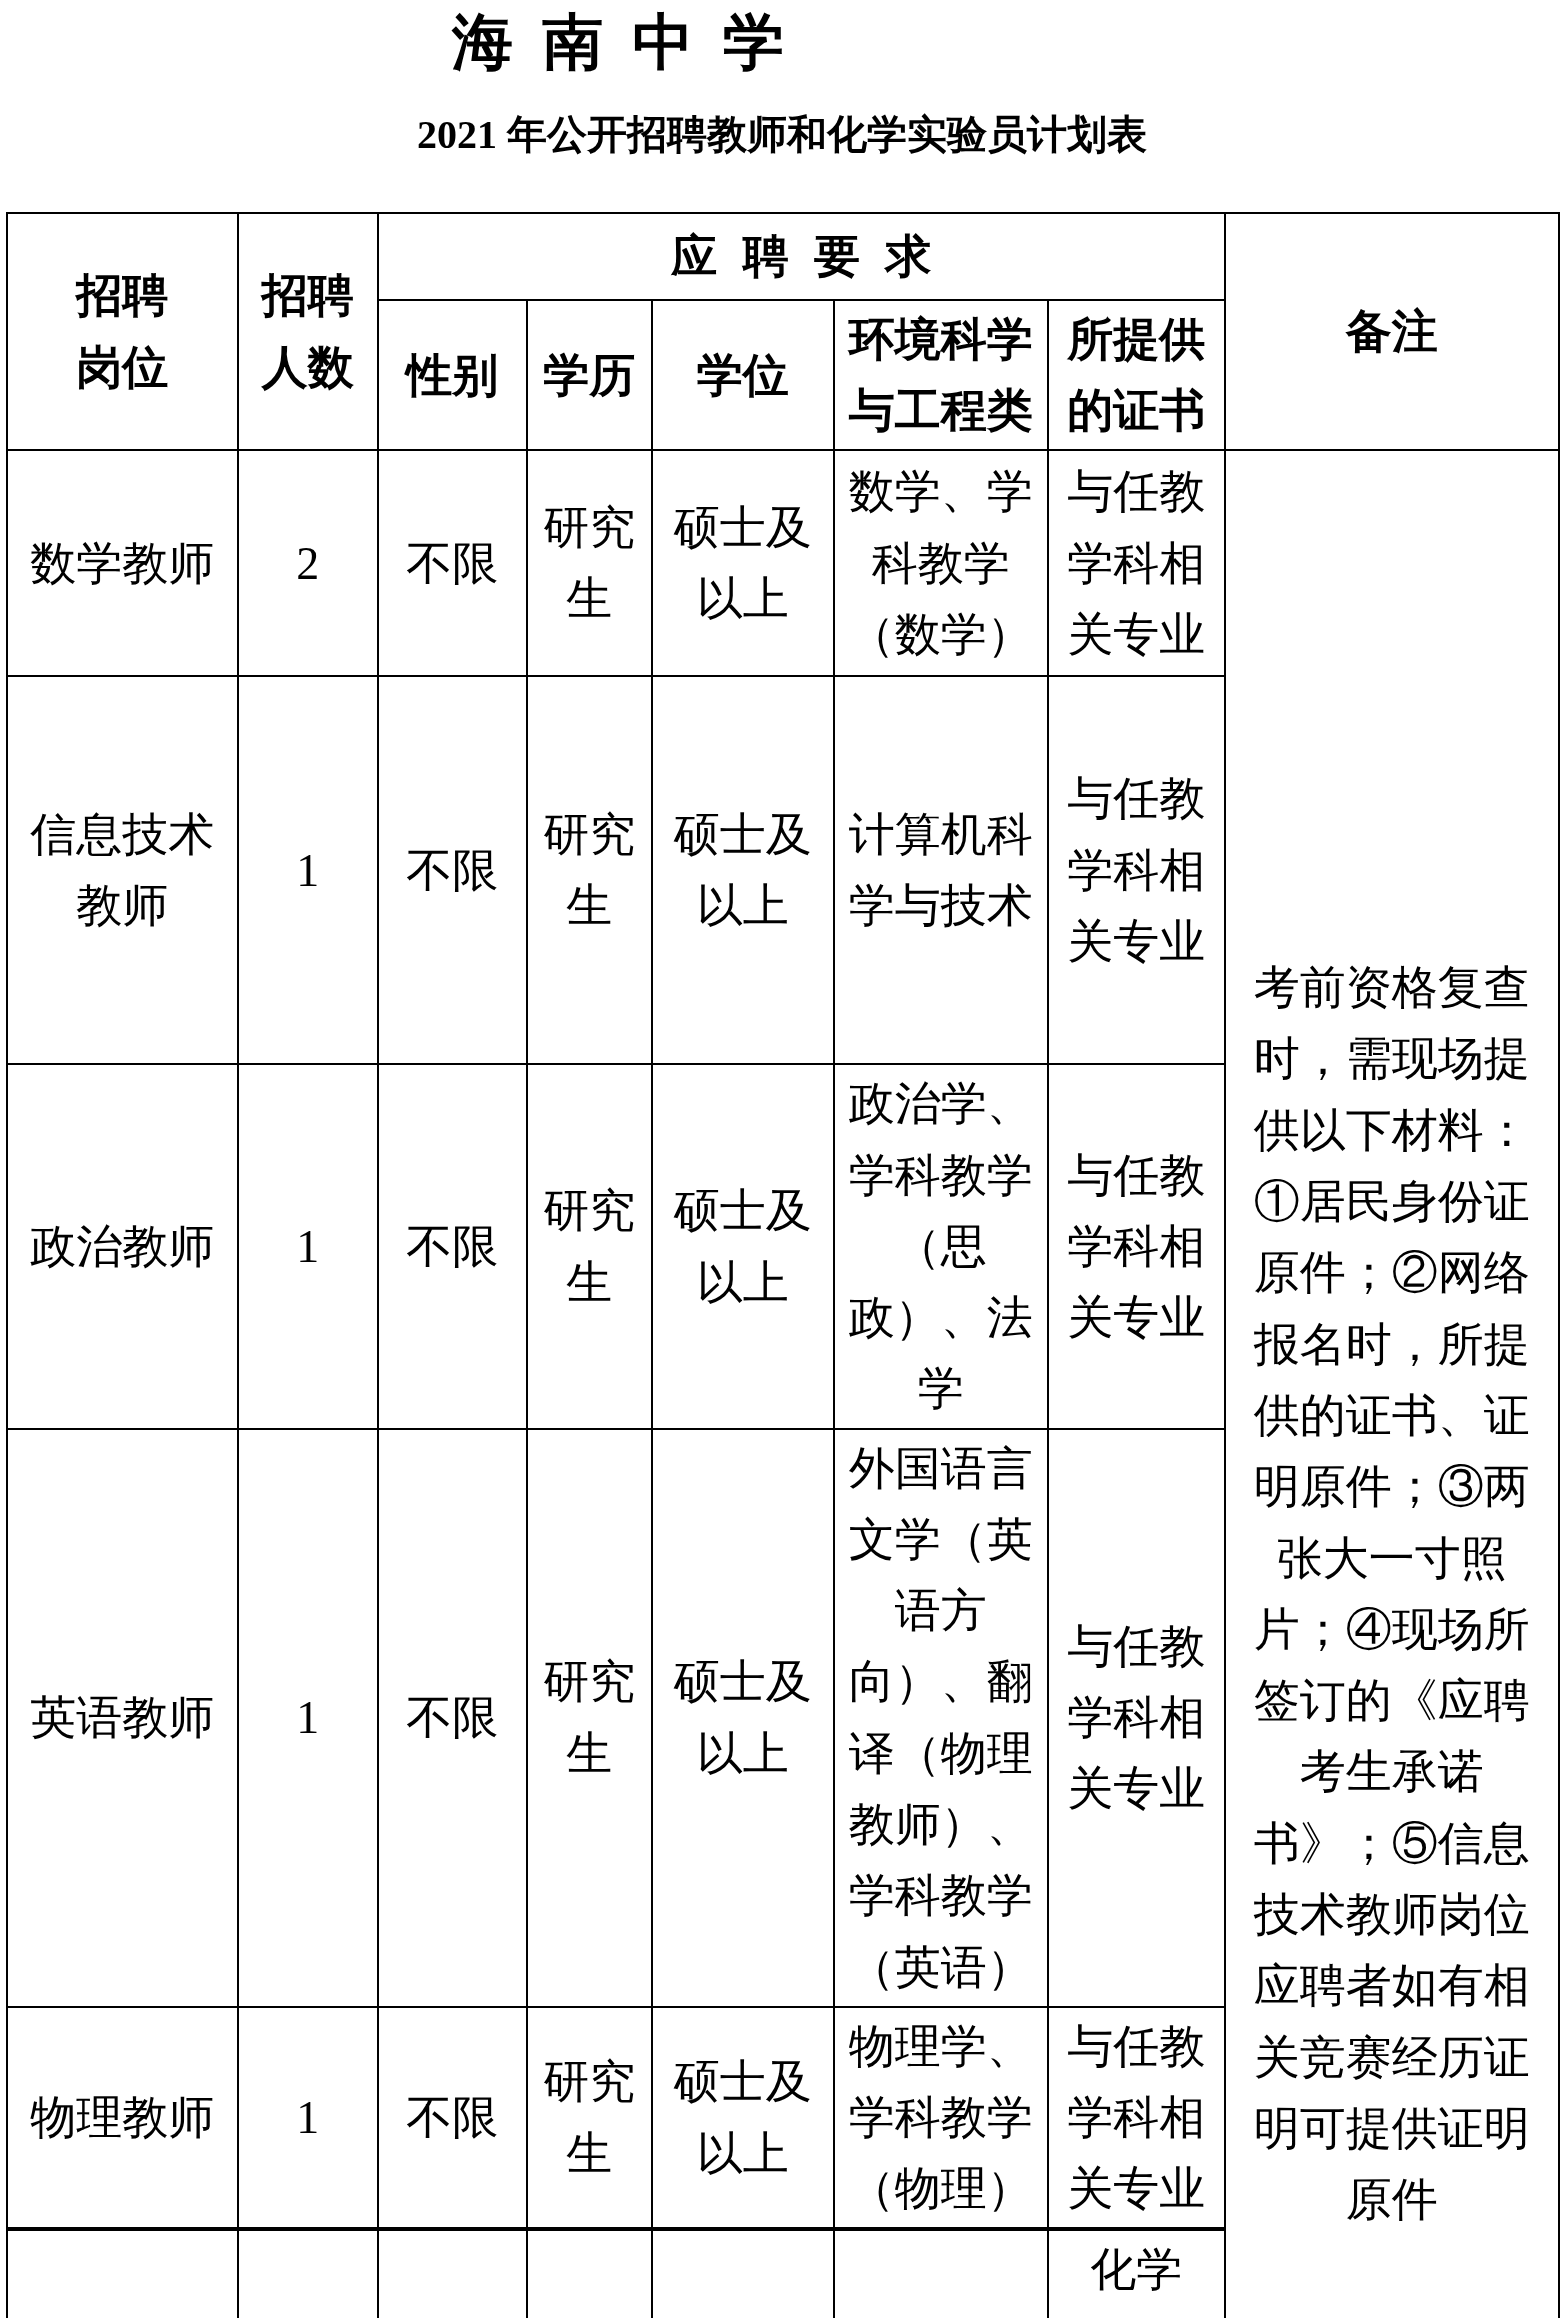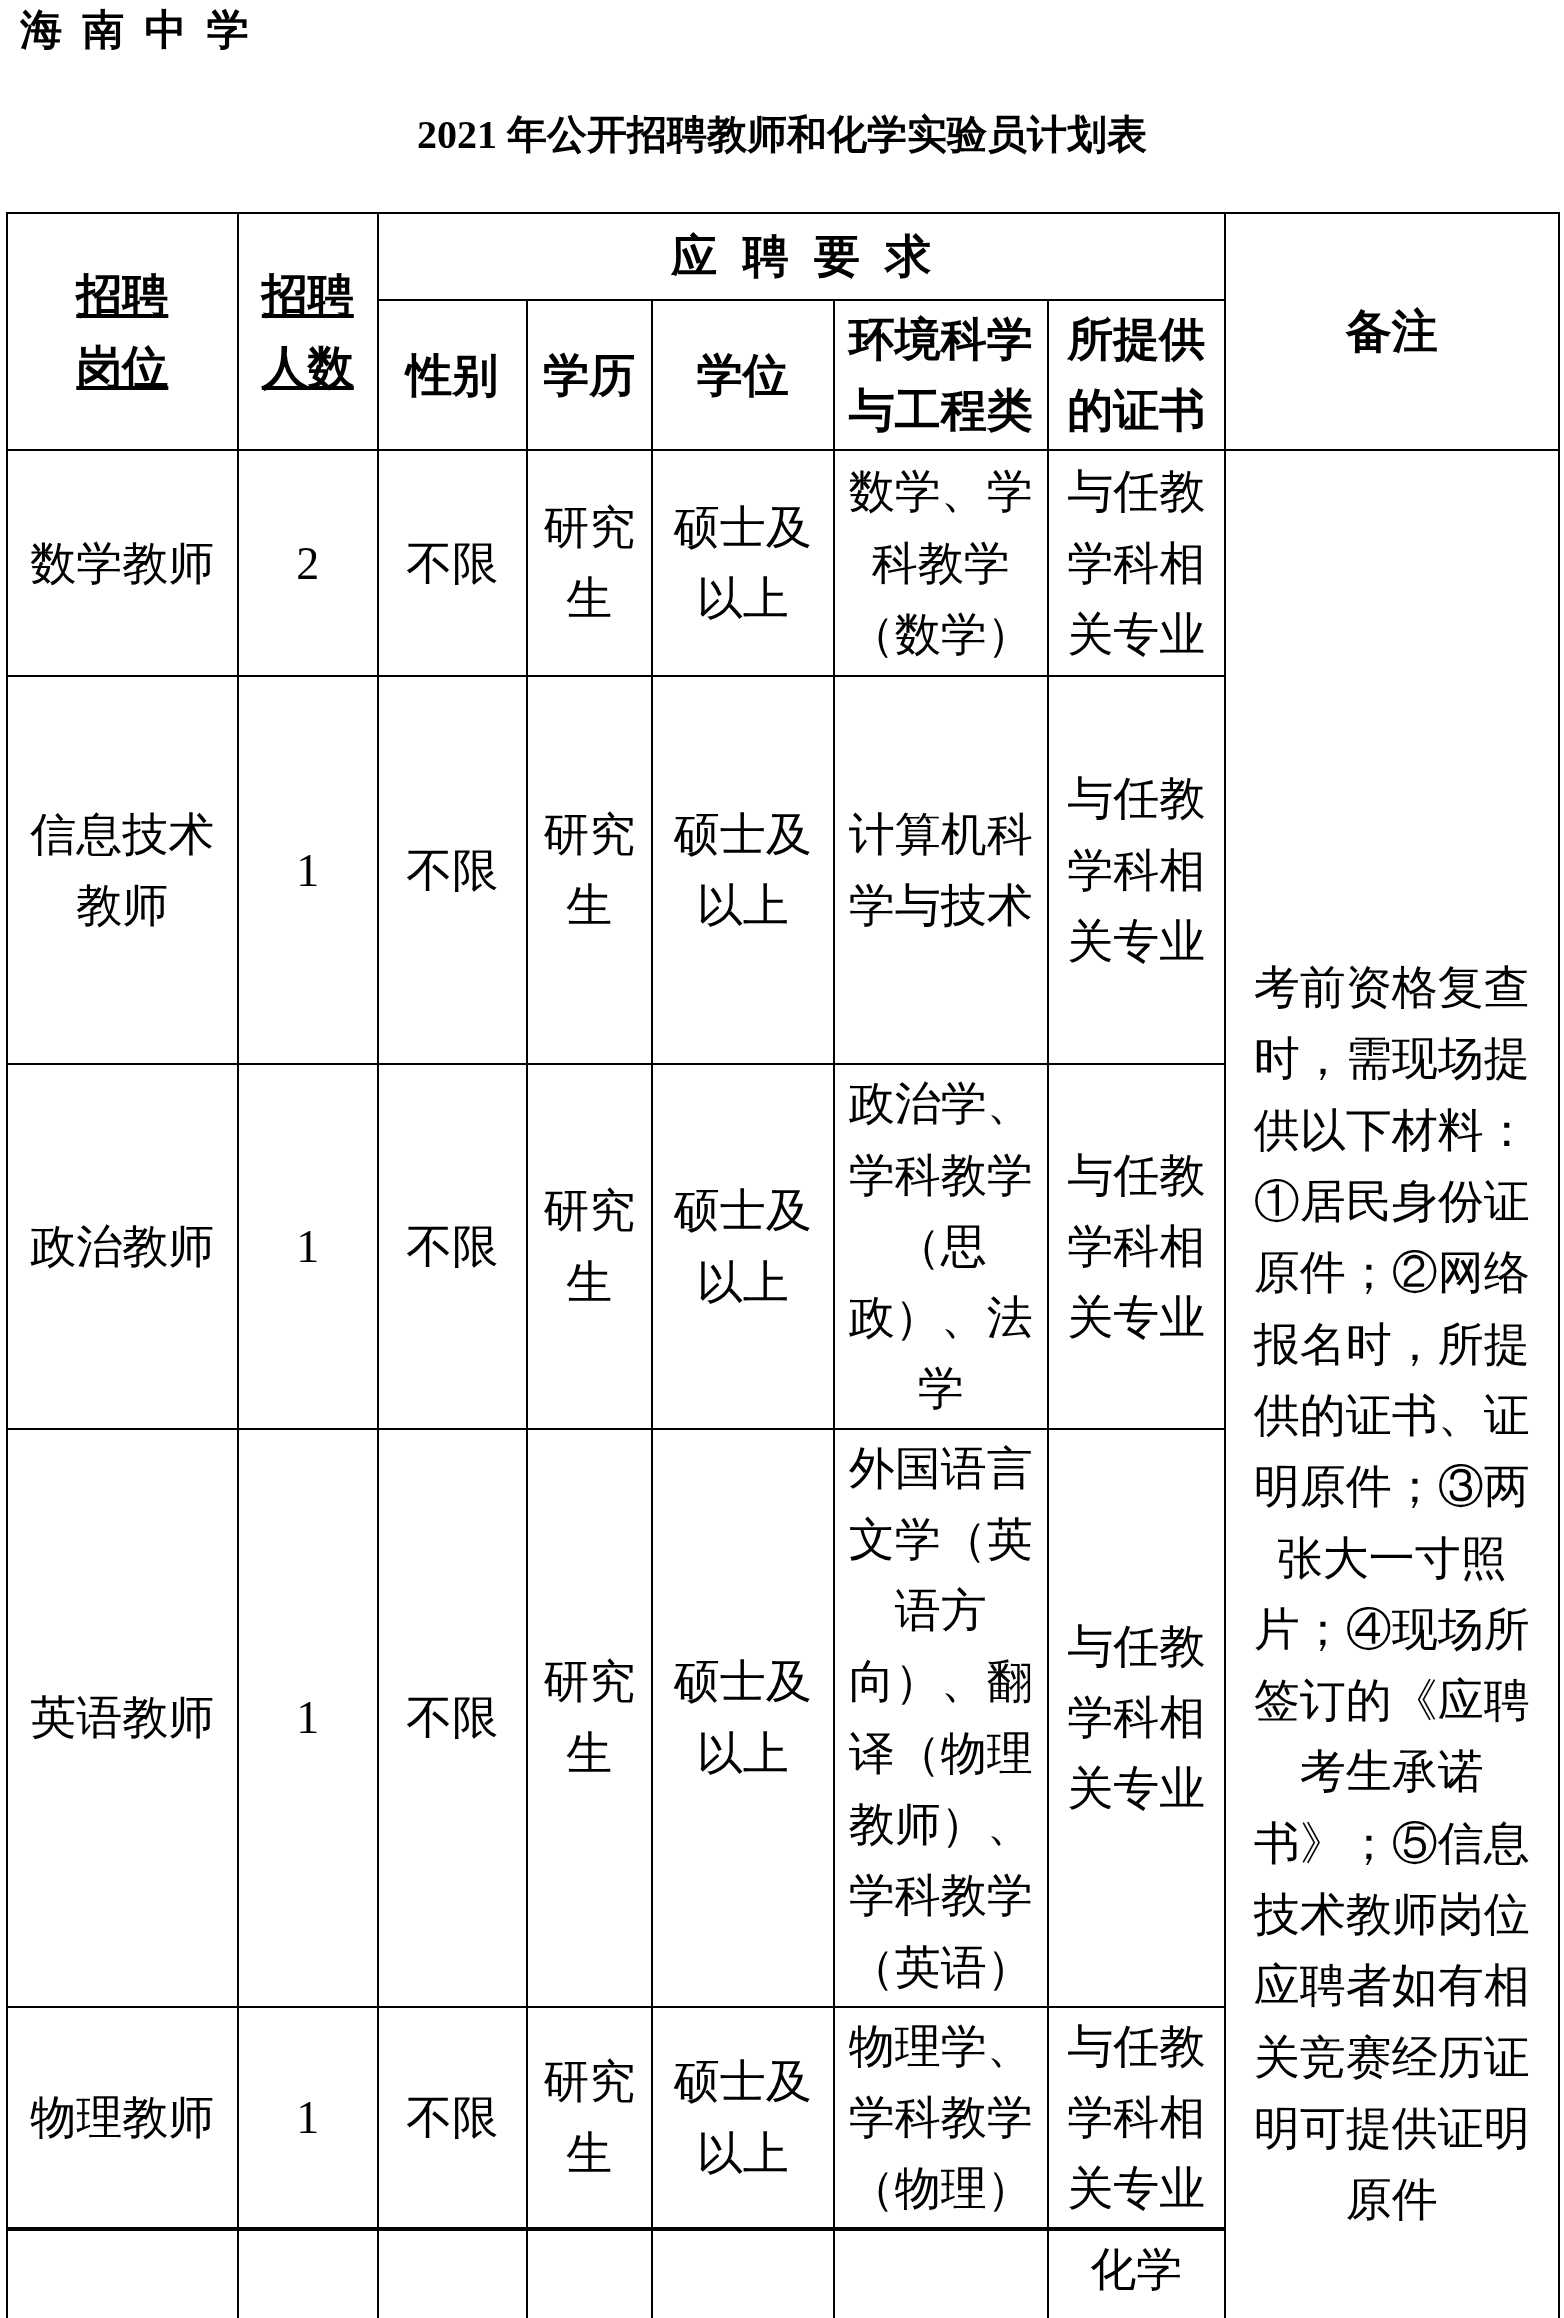--- a/index.html
+++ b/index.html
@@ -14,21 +14,22 @@
     width: 1564px;
     height: 2319px;
     background: #ffffff;
     overflow: hidden;
   }
   .doc-title {
     position: absolute;
     top: 1.5px;
     left: 0;
     width: 1236px;
-    font-size: 42px;
+    text-align: center;
+    font-size: 61px;
     font-weight: bold;
     letter-spacing: 0.48em;
     text-indent: 0.48em;
     white-space: nowrap;
   }
   .doc-subtitle {
     position: absolute;
     top: 107px;
     left: 0;
     width: 1564px;
@@ -50,21 +51,21 @@
     border: 2.2px solid #000;
     text-align: center;
     vertical-align: middle;
     font-size: 46px;
     line-height: 1.55;
     padding: 2.9px 5.8px;
     overflow: hidden;
     word-break: normal;
   }
   table.plan th { font-weight: bold; }
-  .w2 { width: 2.1em; margin: 0 auto; text-decoration: underline; }
+  .w2 { width: 2.1em; margin: 0 auto; }
   .spread { letter-spacing: 0.55em; text-indent: 0.55em; }
   td.remark-cell {
     vertical-align: top;
     text-align: justify;
     text-justify: inter-ideograph;
     padding: 38px 11.6px 14.5px 13px;
     line-height: 1.62;
   }
   tr.thick-bottom td { border-bottom: 4.4px solid #000; }
 </style>

